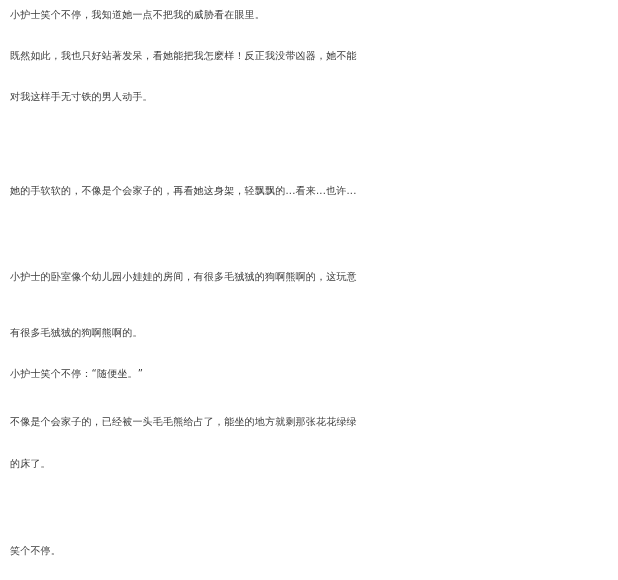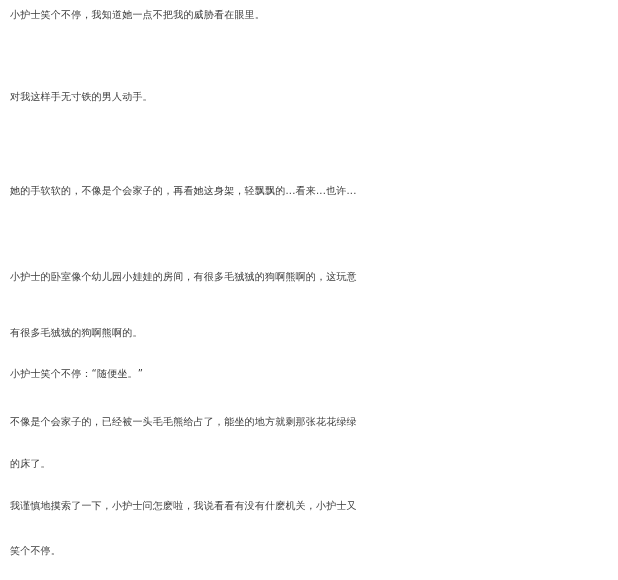--- a/index.html
+++ b/index.html
@@ -24,22 +24,22 @@
     color: #3b3b3b;
     white-space: pre;
     text-align: center;
   }
 </style>
 </head>
 <body>
 
 <div class="page">
   <div class="text-line" style="top:6px">小护士笑个不停，我知道她一点不把我的威胁看在眼里。</div>
+  <div class="text-line" style="top:47px">既然如此，我也只好站著发呆，看她能把我怎麽样！反正我没带凶器，她不能</div>
   <div class="text-line" style="top:88px">对我这样手无寸铁的男人动手。</div>
   <div class="text-line" style="top:182px">她的手软软的，不像是个会家子的，再看她这身架，轻飘飘的...看来...也许...</div>
   <div class="text-line" style="top:268px">小护士的卧室像个幼儿园小娃娃的房间，有很多毛狨狨的狗啊熊啊的，这玩意</div>
   <div class="text-line" style="top:324px">有很多毛狨狨的狗啊熊啊的。</div>
   <div class="text-line" style="top:365px">小护士笑个不停：“随便坐。”</div>
   <div class="text-line" style="top:413px">不像是个会家子的，已经被一头毛毛熊给占了，能坐的地方就剩那张花花绿绿</div>
   <div class="text-line" style="top:455px">的床了。</div>
-  <div class="text-line" style="top:497px">我谨慎地摸索了一下，小护士问怎麽啦，我说看看有没有什麽机关，小护士又</div>
   <div class="text-line" style="top:542px">笑个不停。</div>
 </div>
 
 </body></html>

